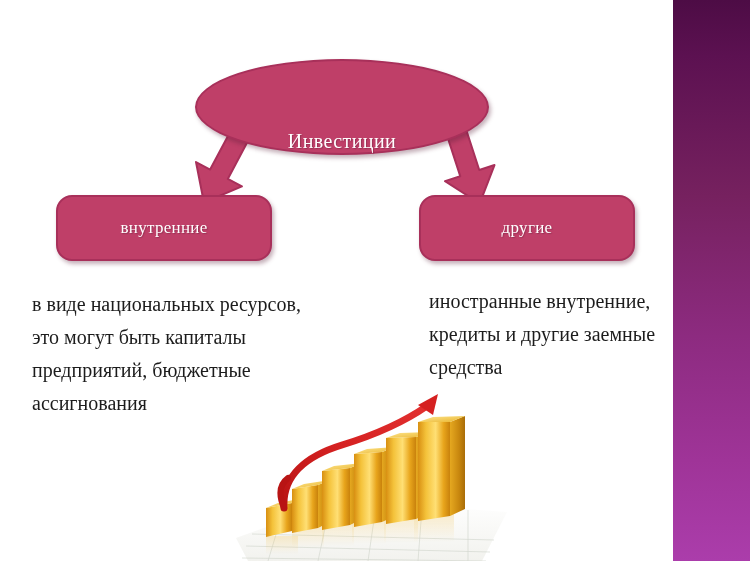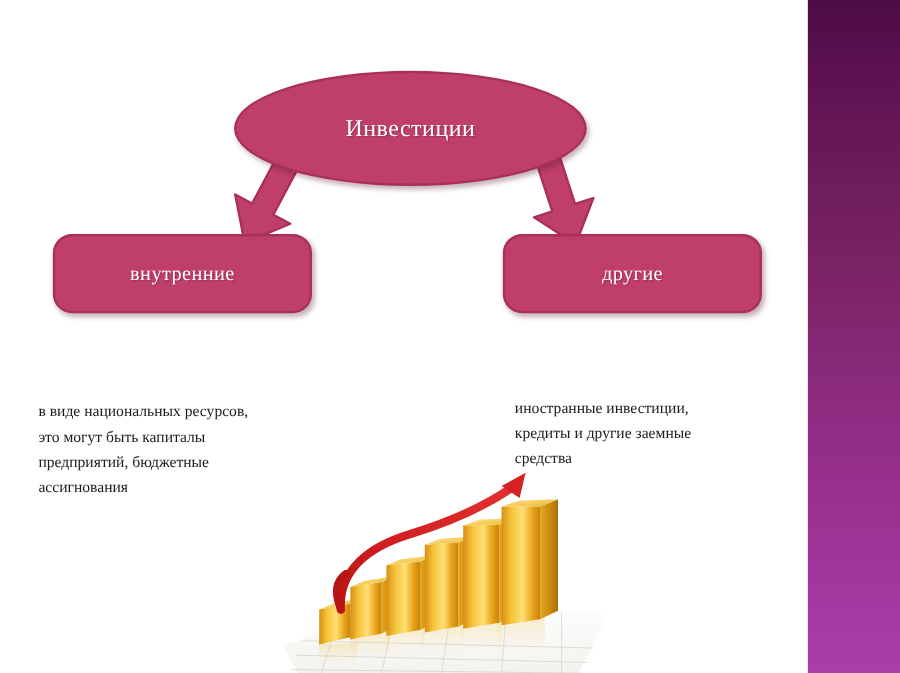--- a/index.html
+++ b/index.html
@@ -32,21 +32,21 @@
     position: absolute;
     left: 195px;
     top: 59px;
     width: 290px;
     height: 92px;
     border-radius: 50%;
     background: #bf3f68;
     border: 2px solid #a8305a;
     box-shadow: 2px 3px 4px rgba(90, 30, 55, .35);
     display: flex;
-    align-items: center;
+    align-items: flex-end;
     justify-content: center;
     z-index: 4;
   }
   #root-ellipse .node-label {
     color: #ffffff;
     font-size: 20px;
     letter-spacing: .4px;
     text-shadow: 1px 1px 1px rgba(120, 40, 70, .55);
   }
 
@@ -63,39 +63,38 @@
     align-items: center;
     justify-content: center;
     z-index: 4;
   }
   .child-box .node-label {
     color: #ffffff;
     font-size: 17px;
     letter-spacing: .3px;
     text-shadow: 1px 1px 1px rgba(120, 40, 70, .55);
   }
-  #box-left  { left: 44px;  top: 195px; align-items: center; }
+  #box-left  { left: 56px;  top: 195px; align-items: center; }
   #box-right { left: 419px; top: 195px; }
 
   
   .connector {
     position: absolute;
     z-index: 3;
   }
   #arrow-left  { left: 178px; top: 128px; width: 84px; height: 80px; }
   #arrow-right { left: 424px; top: 128px; width: 84px; height: 80px; }
 
   
   .desc {
     position: absolute;
     color: #1c1c1c;
-    font-size: 13px;
-    line-height: 21px;
+    font-size: 20px;
+    line-height: 33px;
     white-space: pre-line;
-    margin-top: 44px;
   }
   #desc-left  { left: 32px;  top: 288px; width: 330px; }
   #desc-right { left: 429px; top: 285px; width: 240px; }
 
   
   #chart-illustration {
     position: absolute;
     left: 222px;
     top: 388px;
     width: 285px;
@@ -149,21 +148,21 @@
 
   <div class="child-box" id="box-right">
     <span class="node-label">другие</span>
   </div>
 
   <div class="desc" id="desc-left">в виде национальных ресурсов,
 это могут быть капиталы
 предприятий, бюджетные
 ассигнования</div>
 
-  <div class="desc" id="desc-right">иностранные инвестиции,
+  <div class="desc" id="desc-right">иностранные внутренние,
 кредиты и другие заемные
 средства</div>
 
   <div id="chart-illustration">
     <svg width="285" height="173" viewBox="0 0 285 173">
       <defs>
         <linearGradient id="goldFront" x1="0" y1="0" x2="1" y2="0">
           <stop offset="0%" stop-color="#d88f12"></stop>
           <stop offset="25%" stop-color="#f4c23a"></stop>
           <stop offset="55%" stop-color="#ffdf74"></stop>

